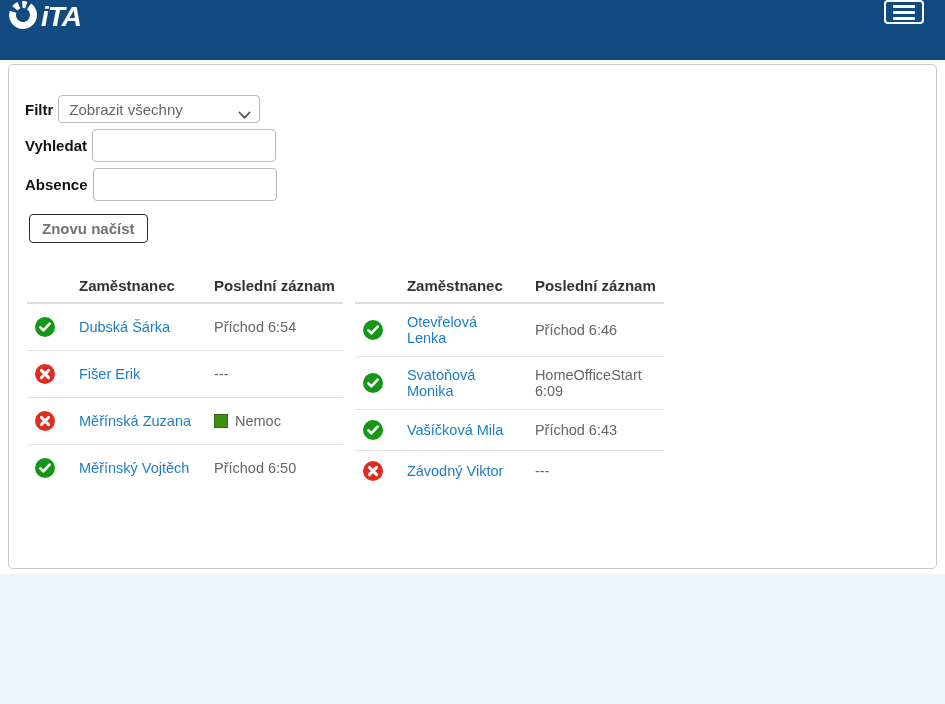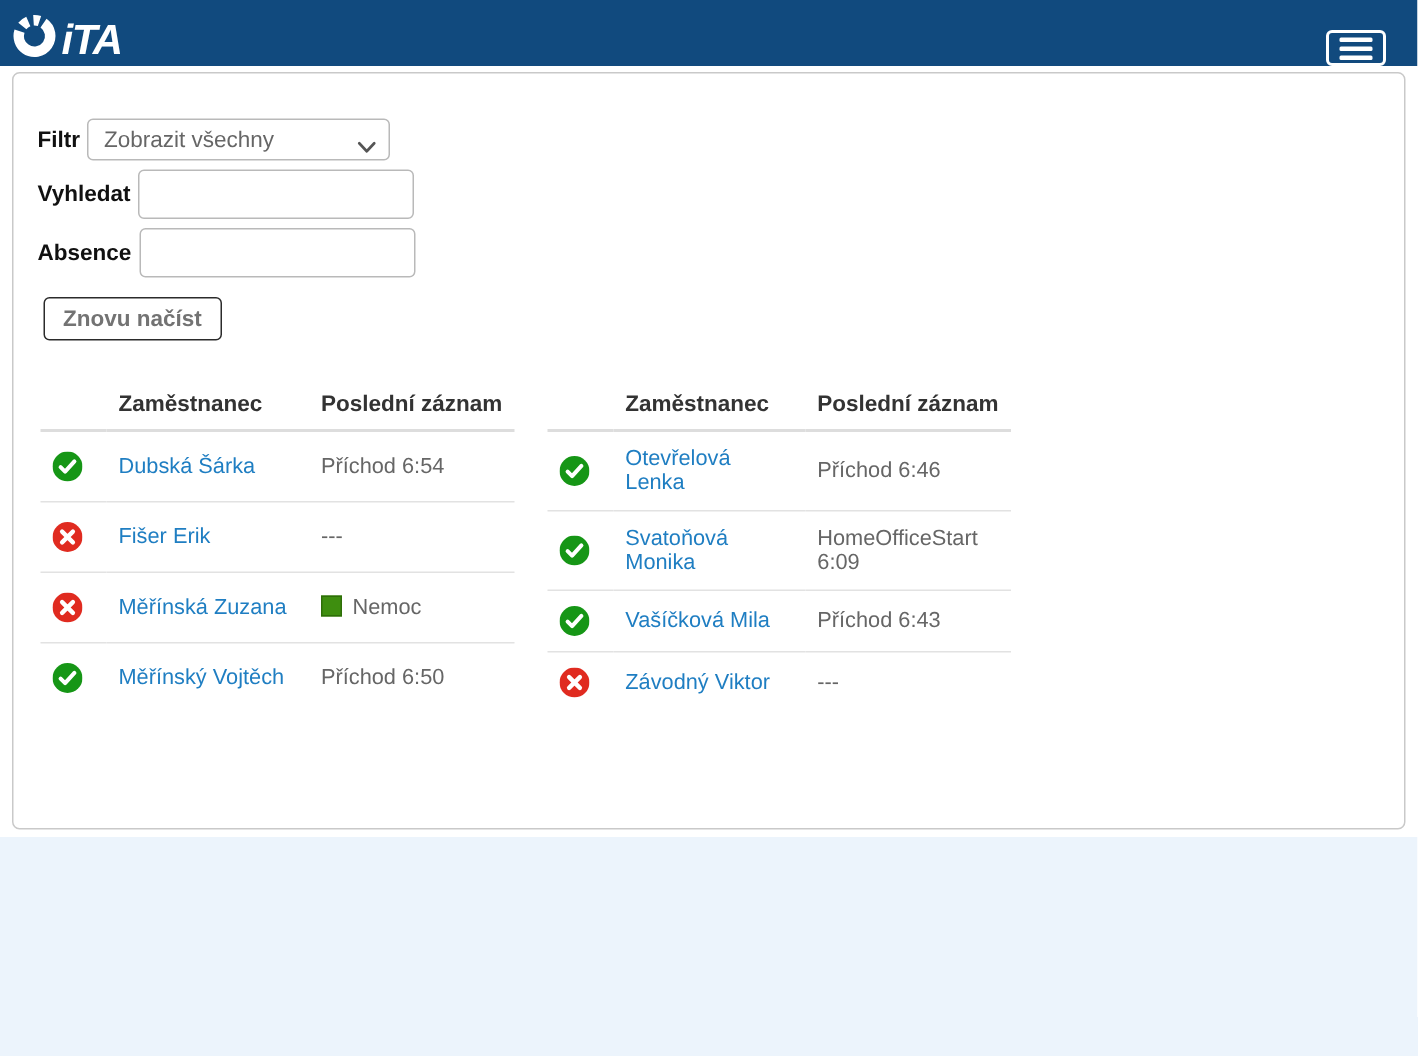--- a/index.html
+++ b/index.html
@@ -6,24 +6,24 @@
   html, body { width: 945px; height: 704px; overflow: hidden; }
   body {
     font-family: "Liberation Sans", sans-serif;
     background: #ffffff;
     display: flex;
     flex-direction: column;
   }
 
   
   .navbar {
-    height: 44px;
+    height: 60px;
     background: #114a7e;
     display: flex;
-    align-items: flex-end;
+    align-items: flex-start;
     justify-content: space-between;
     padding: 0 21px 0 8px;
     flex: 0 0 auto;
   }
   .brand {
     display: flex;
     align-items: center;
     gap: 3px;
     color: #ffffff;
     cursor: pointer;
@@ -115,21 +115,21 @@
     font-family: "Liberation Sans", sans-serif;
     font-size: 15px;
     font-weight: bold;
     color: #737373;
     cursor: pointer;
   }
 
   
   .tables-wrap {
     display: flex;
-    gap: 22px;
+    gap: 12px;
     margin: 26px 0 0 10px;
   }
   table.att-table {
     border-collapse: collapse;
     table-layout: fixed;
   }
   table.att-table th {
     text-align: left;
     font-size: 15px;
     font-weight: bold;

